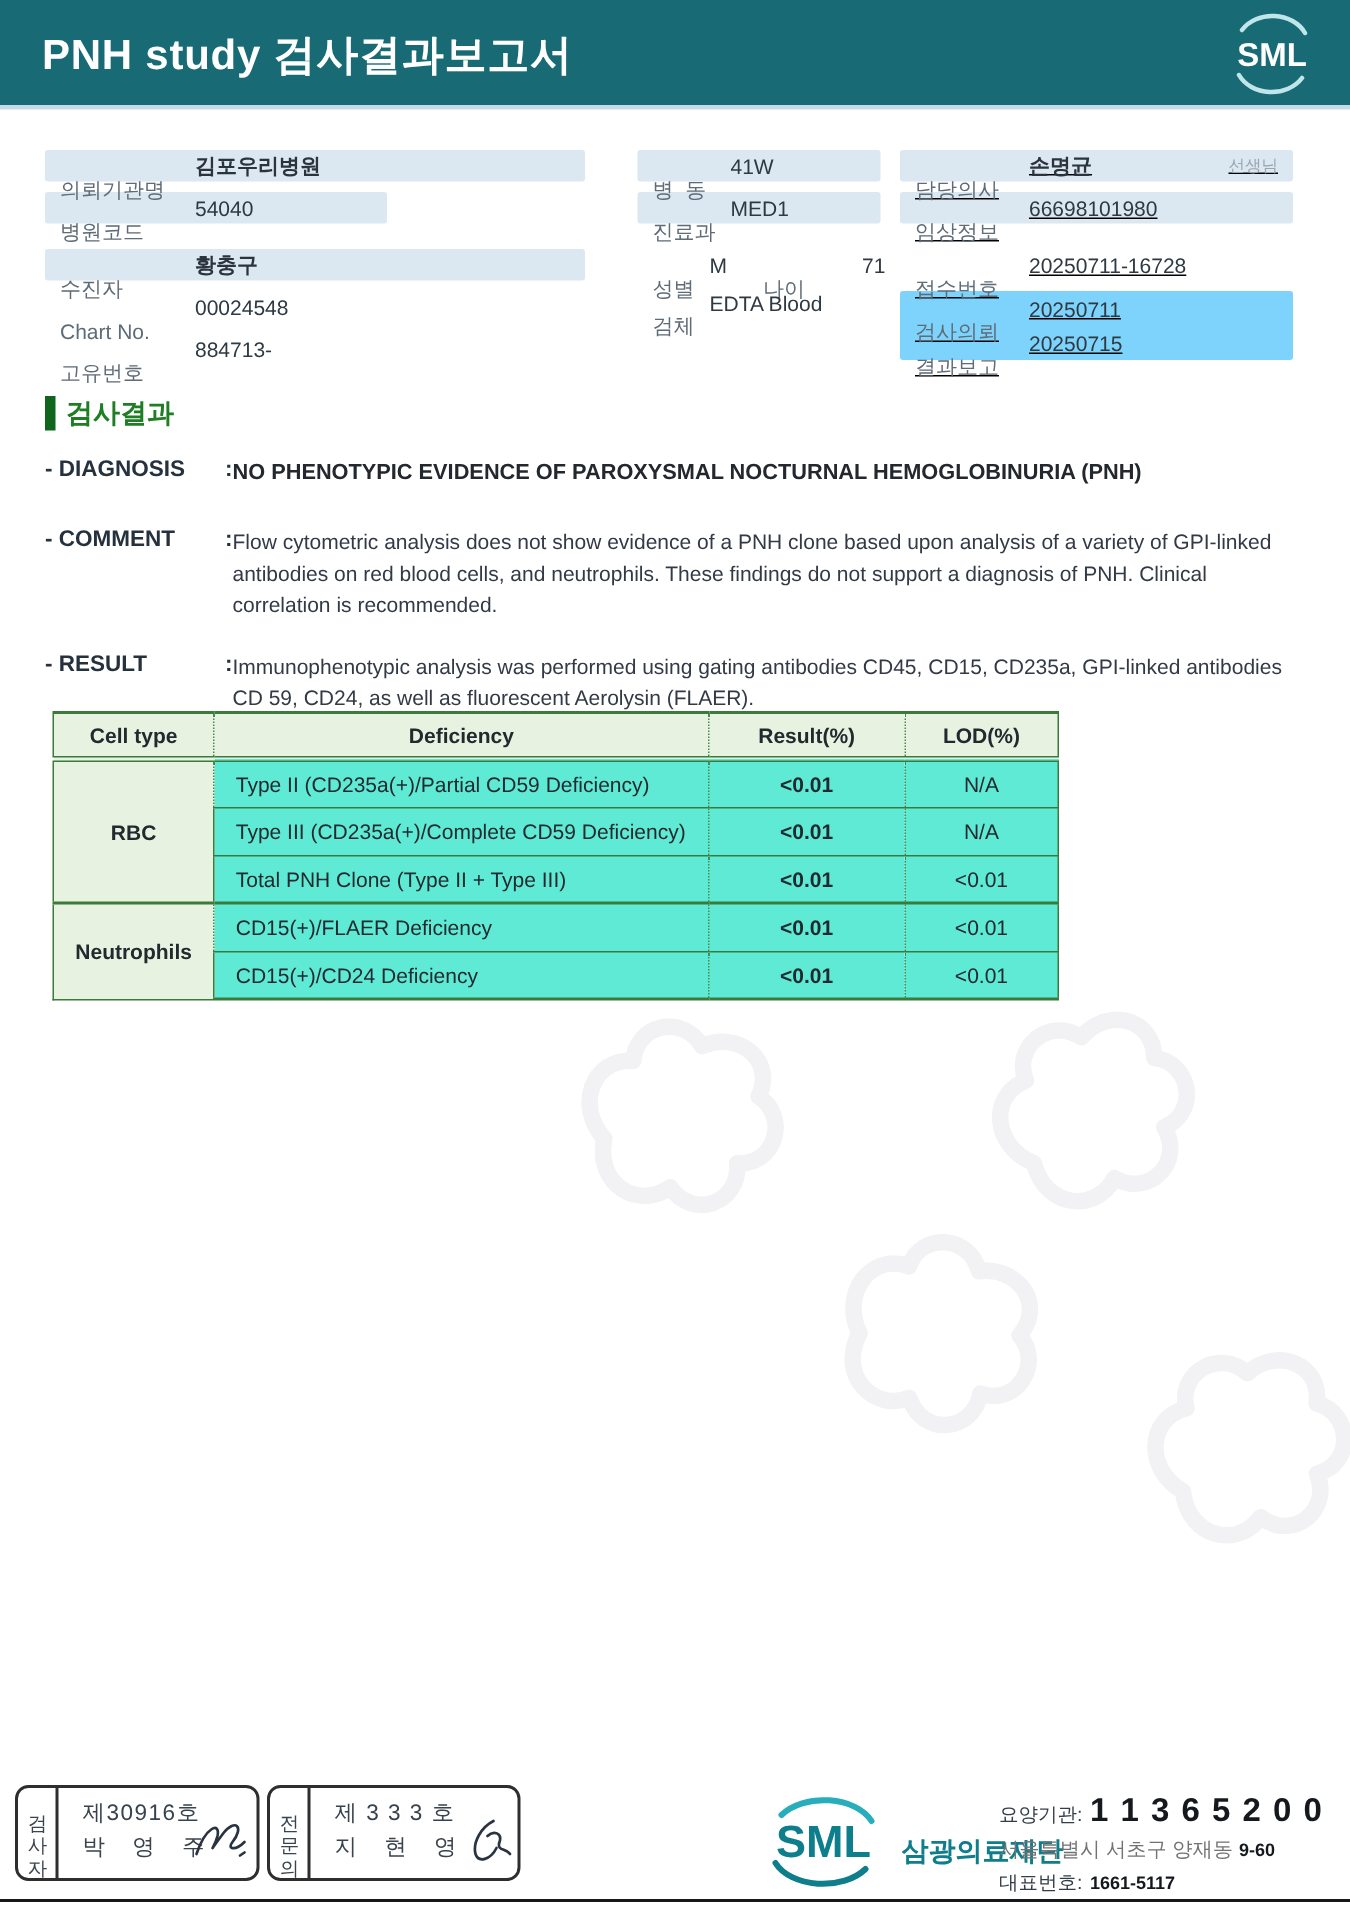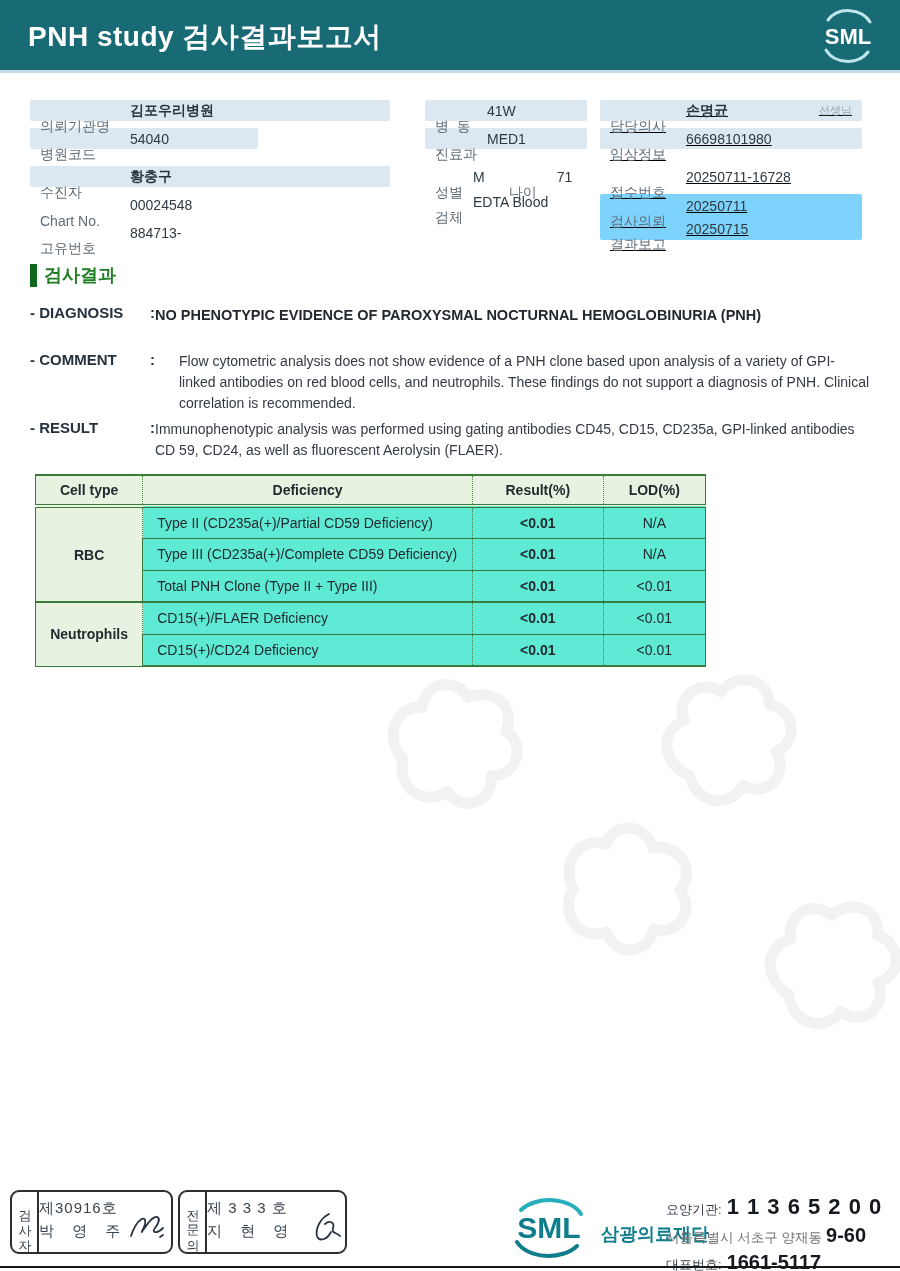--- a/index.html
+++ b/index.html
@@ -37,21 +37,21 @@
   .section-title { position:absolute; left:30px; top:263px; display:flex; align-items:center; }
   .section-bar { width:7px; height:23px; background:#0f651c; margin-right:7px; }
   .section-text { color:#1f7e24; font-size:18px; font-weight:bold; }
 
   
   .findings { position:absolute; left:30px; top:304px; width:840px; }
   .finding { display:flex; margin-bottom:25px; }
   .f-label { width:125px; flex:none; display:flex; justify-content:space-between; font-size:15px; font-weight:bold; color:#25313c; }
   .f-text { width:715px; font-size:14px; color:#333a45; line-height:21px; }
   .f-text.diag { font-weight:bold; color:#22282e; font-size:14.5px; padding-top:1px; }
-  .finding.comment { margin-bottom:5px;gap:24px; }
+  .finding.comment { margin-bottom:20px; }
 
   
   .result-table { position:absolute; left:35px; top:474px; width:671px; border-collapse:collapse; font-size:14px; color:#222a30; }
   .result-table th, .result-table td { border-left:1px dotted #4c8a4c; border-right:1px dotted #4c8a4c; }
   .result-table th { background:#e7f3e0; font-weight:bold; height:31px; border-top:2px solid #3a7a3a; border-bottom:4px double #3a7a3a; }
   .result-table td { height:32px; border-bottom:1px solid #3a7a3a; background:#5eead4; }
   .result-table td.celltype { background:#e7f3e0; text-align:center; font-weight:bold; }
   .result-table td.group-end { border-bottom:2px solid #3a7a3a; }
   .result-table tr:last-child td { border-bottom:2px solid #3a7a3a; }
   .result-table .def { text-align:left; padding-left:14px; }
@@ -61,36 +61,36 @@
   .result-table th:last-child, .result-table td:last-child { border-right:1px solid #3a7a3a; }
 
   
   .watermark { position:absolute; left:330px; top:650px; pointer-events:none; }
 
   
   .stamps { position:absolute; left:10px; top:1190px; display:flex; }
   .stamp-box { display:flex; border:2px solid #2e2e2e; border-radius:9px; height:64px; background:#fff; margin-right:5px; overflow:hidden; }
   .stamp-role { width:27px; border-right:2px solid #2e2e2e; display:flex; align-items:center; justify-content:center;
                 font-size:13px; color:#3a444e; writing-mode:vertical-rl; text-orientation:upright; letter-spacing:2px; }
-  .stamp-body { position:relative; padding:7px 10px 0 0; }
+  .stamp-body { position:relative; padding:7px 10px 0 16px; }
   .stamp-cert { font-size:15px; color:#39434d; letter-spacing:1px; }
   .stamp-name { font-size:15px; color:#39434d; letter-spacing:7px; margin-top:4px; }
   .stamp-sig { position:absolute; right:2px; top:18px; }
   .stamp-box.b1 .stamp-body { width:132px; }
   .stamp-box.b2 .stamp-body { width:138px; }
 
   .footer-logo { position:absolute; left:503px; top:1196px; display:flex; align-items:center; }
   .footer-org-name { color:#0e7d8c; font-size:18px; font-weight:bold; margin-left:8px; margin-top:14px; }
 
   .footer-info { position:absolute; left:666px; top:1194px; width:230px; color:#2b343d; }
   .fi-line { margin-bottom:4px; display:flex; align-items:baseline; }
   .fi-label { font-size:13px; color:#333d46; margin-right:5px; }
   .fi-big { font-size:22px; font-weight:bold; letter-spacing:1px; color:#15191d; }
   .fi-mid { font-size:13.5px; color:#737373; }
-  .fi-num { font-size:20px; font-weight:bold; color:#15191d; margin-left:4px; }
+  .fi-num { font-size:12px; font-weight:bold; color:#15191d; margin-left:4px; }
 
   .bottom-rule { position:absolute; left:0; bottom:3px; width:900px; height:2px; background:#16181a; }
 </style>
 </head>
 <body>
 
 <div class="page">
 
   <div class="banner">
     <div class="banner-title">PNH study 검사결과보고서</div>
@@ -133,21 +133,21 @@
       <span class="val">41W</span>
     </div>
     <div class="info-row bar">
       <span class="lbl lbl-wide">진료과</span>
       <span class="val">MED1</span>
     </div>
     <div class="info-row plain-gap">
       <span class="lbl">성별</span>
       <span class="val" style="margin-right:24px;">M</span>
       <span class="lbl">나이</span>
-      <span class="val" style="margin-left:10px;">71</span>
+      <span class="val" style="margin-left:28px;">71</span>
     </div>
     <div class="info-row" style="margin-top:-3px;">
       <span class="lbl">검체</span>
       <span class="val" style="white-space:nowrap;">EDTA Blood</span>
     </div>
   </div>
 
   <div class="col-right">
     <div class="info-row bar">
       <span class="lbl">담당의사</span>

